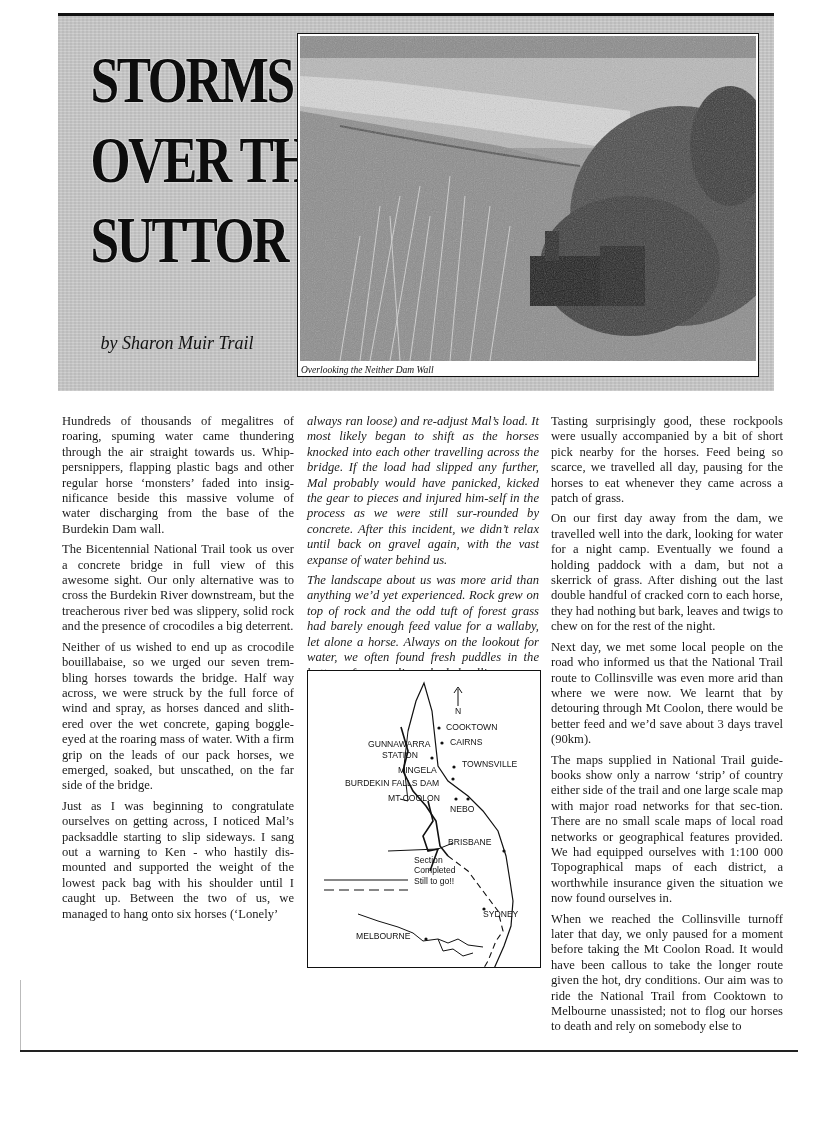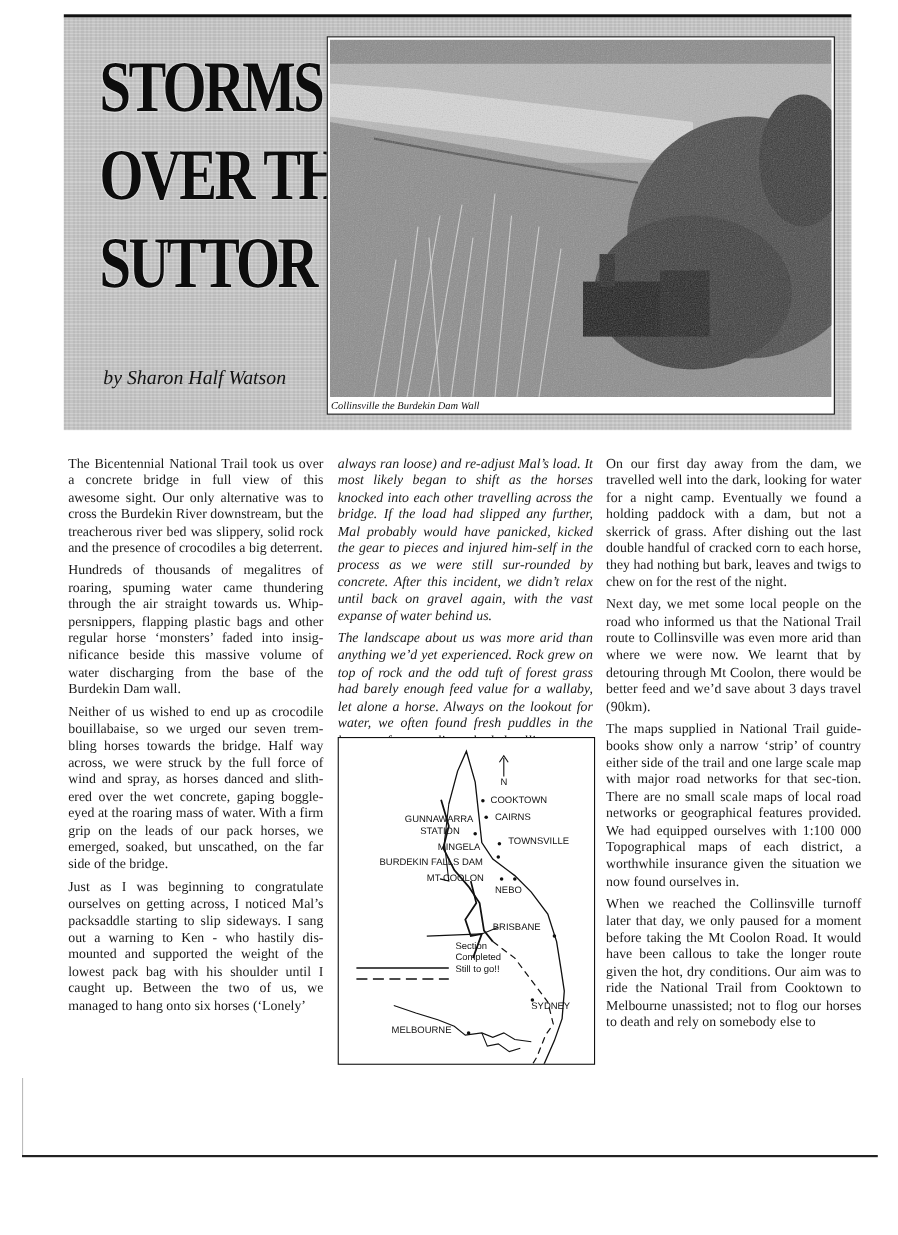--- a/index.html
+++ b/index.html
@@ -85,21 +85,21 @@
 
 <div class="top-rule"></div>
 <div class="header-band"></div>
 
 <h1 class="title" style="margin:0;">
   <span>STORMS</span>
   <span>OVER THE</span>
   <span>SUTTOR</span>
 </h1>
 
-<div class="byline">by  Sharon  Half Watson</div>
+<div class="byline">by  Sharon  Muir Trail</div>
 
 <div class="photo-frame">
   <div class="photo">
     <svg viewBox="0 0 456 325" preserveAspectRatio="none">
       <defs>
         <filter id="grain">
             <feTurbulence type="fractalNoise" baseFrequency="0.9" numOctaves="2" seed="3"></feTurbulence>
             <feColorMatrix type="saturate" values="0"></feColorMatrix>
             <feComponentTransfer>
               <feFuncA type="linear" slope="0.35"></feFuncA>
@@ -126,36 +126,37 @@
           <line x1="170" y1="325" x2="190" y2="170"></line>
         <line x1="190" y1="325" x2="210" y2="190"></line>
           <line x1="100" y1="325" x2="90" y2="180"></line>
       </g>
       <rect x="230" y="220" width="80" height="50" fill="#1f1f1f"></rect>
       <rect x="245" y="195" width="14" height="30" fill="#2a2a2a"></rect>
       <rect x="300" y="210" width="45" height="60" fill="#262626"></rect>
       <rect x="0" y="0" width="456" height="325" filter="url(#grain)"></rect>
     </svg>
   </div>
-  <div class="caption">Collinsville the Burdekin Dam Wall</div>
+  <div class="caption">Overlooking the Neither Dam Wall</div>
 </div>
 
 <div class="col" id="col1">
+  <p>Hundreds of thousands of megalitres of roaring, spuming water came thundering through the air straight towards us. Whip-persnippers, flapping plastic bags and other regular horse ‘monsters’ faded into insig-nificance beside this massive volume of water discharging from the base of the Burdekin Dam wall.</p>
   <p>The Bicentennial National Trail took us over a concrete bridge in full view of this awesome sight. Our only alternative was to cross the Burdekin River downstream, but the treacherous river bed was slippery, solid rock and the presence of crocodiles a big deterrent.</p>
-  <p>Hundreds of thousands of megalitres of roaring, spuming water came thundering through the air straight towards us. Whip-persnippers, flapping plastic bags and other regular horse ‘monsters’ faded into insig-nificance beside this massive volume of water discharging from the base of the Burdekin Dam wall.</p>
   <p>Neither of us wished to end up as crocodile bouillabaise, so we urged our seven trem-bling horses towards the bridge. Half way across, we were struck by the full force of wind and spray, as horses danced and slith-ered over the wet concrete, gaping boggle-eyed at the roaring mass of water. With a firm grip on the leads of our pack horses, we emerged, soaked, but unscathed, on the far side of the bridge.</p>
   <p>Just as I was beginning to congratulate ourselves on getting across, I noticed Mal’s packsaddle starting to slip sideways. I sang out a warning to Ken - who hastily dis-mounted and supported the weight of the lowest pack bag with his shoulder until I caught up. Between the two of us, we managed to hang onto six horses (‘Lonely’</p>
 </div>
 
 <div class="col" id="col2">
   <p>always ran loose) and re-adjust Mal’s load. It most likely began to shift as the horses knocked into each other travelling across the bridge. If the load had slipped any further, Mal probably would have panicked, kicked the gear to pieces and injured him-self in the process as we were still sur-rounded by concrete. After this incident, we didn’t relax until back on gravel again, with the vast expanse of water behind us.</p>
   <p>The landscape about us was more arid than anything we’d yet experienced. Rock grew on top of rock and the odd tuft of forest grass had barely enough feed value for a wallaby, let alone a horse. Always on the lookout for water, we often found fresh puddles in the bottom of green, slimy, shaded gullies.</p>
 </div>
 
 <div class="col" id="col3">
+  <p>Tasting surprisingly good, these rockpools were usually accompanied by a bit of short pick nearby for the horses. Feed being so scarce, we travelled all day, pausing for the horses to eat whenever they came across a patch of grass.</p>
   <p>On our first day away from the dam, we travelled well into the dark, looking for water for a night camp. Eventually we found a holding paddock with a dam, but not a skerrick of grass. After dishing out the last double handful of cracked corn to each horse, they had nothing but bark, leaves and twigs to chew on for the rest of the night.</p>
   <p>Next day, we met some local people on the road who informed us that the National Trail route to Collinsville was even more arid than where we were now. We learnt that by detouring through Mt Coolon, there would be better feed and we’d save about 3 days travel (90km).</p>
   <p>The maps supplied in National Trail guide-books show only a narrow ‘strip’ of country either side of the trail and one large scale map with major road networks for that sec-tion. There are no small scale maps of local road networks or geographical features provided. We had equipped ourselves with 1:100 000 Topographical maps of each district, a worthwhile insurance given the situation we now found ourselves in.</p>
   <p>When we reached the Collinsville turnoff later that day, we only paused for a moment before taking the Mt Coolon Road. It would have been callous to take the longer route given the hot, dry conditions. Our aim was to ride the National Trail from Cooktown to Melbourne unassisted; not to flog our horses to death and rely on somebody else to</p>
 </div>
 
 <div class="map-box">
   <svg viewBox="0 0 232 296">
 
     <path d="M100 60 L108 30 L116 12 L124 40 L130 95 L140 110 L160 125 L175 140 L190 160 L198 185 L202 210 L205 230 L203 255 L196 275 L185 300" fill="none" stroke="#111" stroke-width="1.2"></path>

